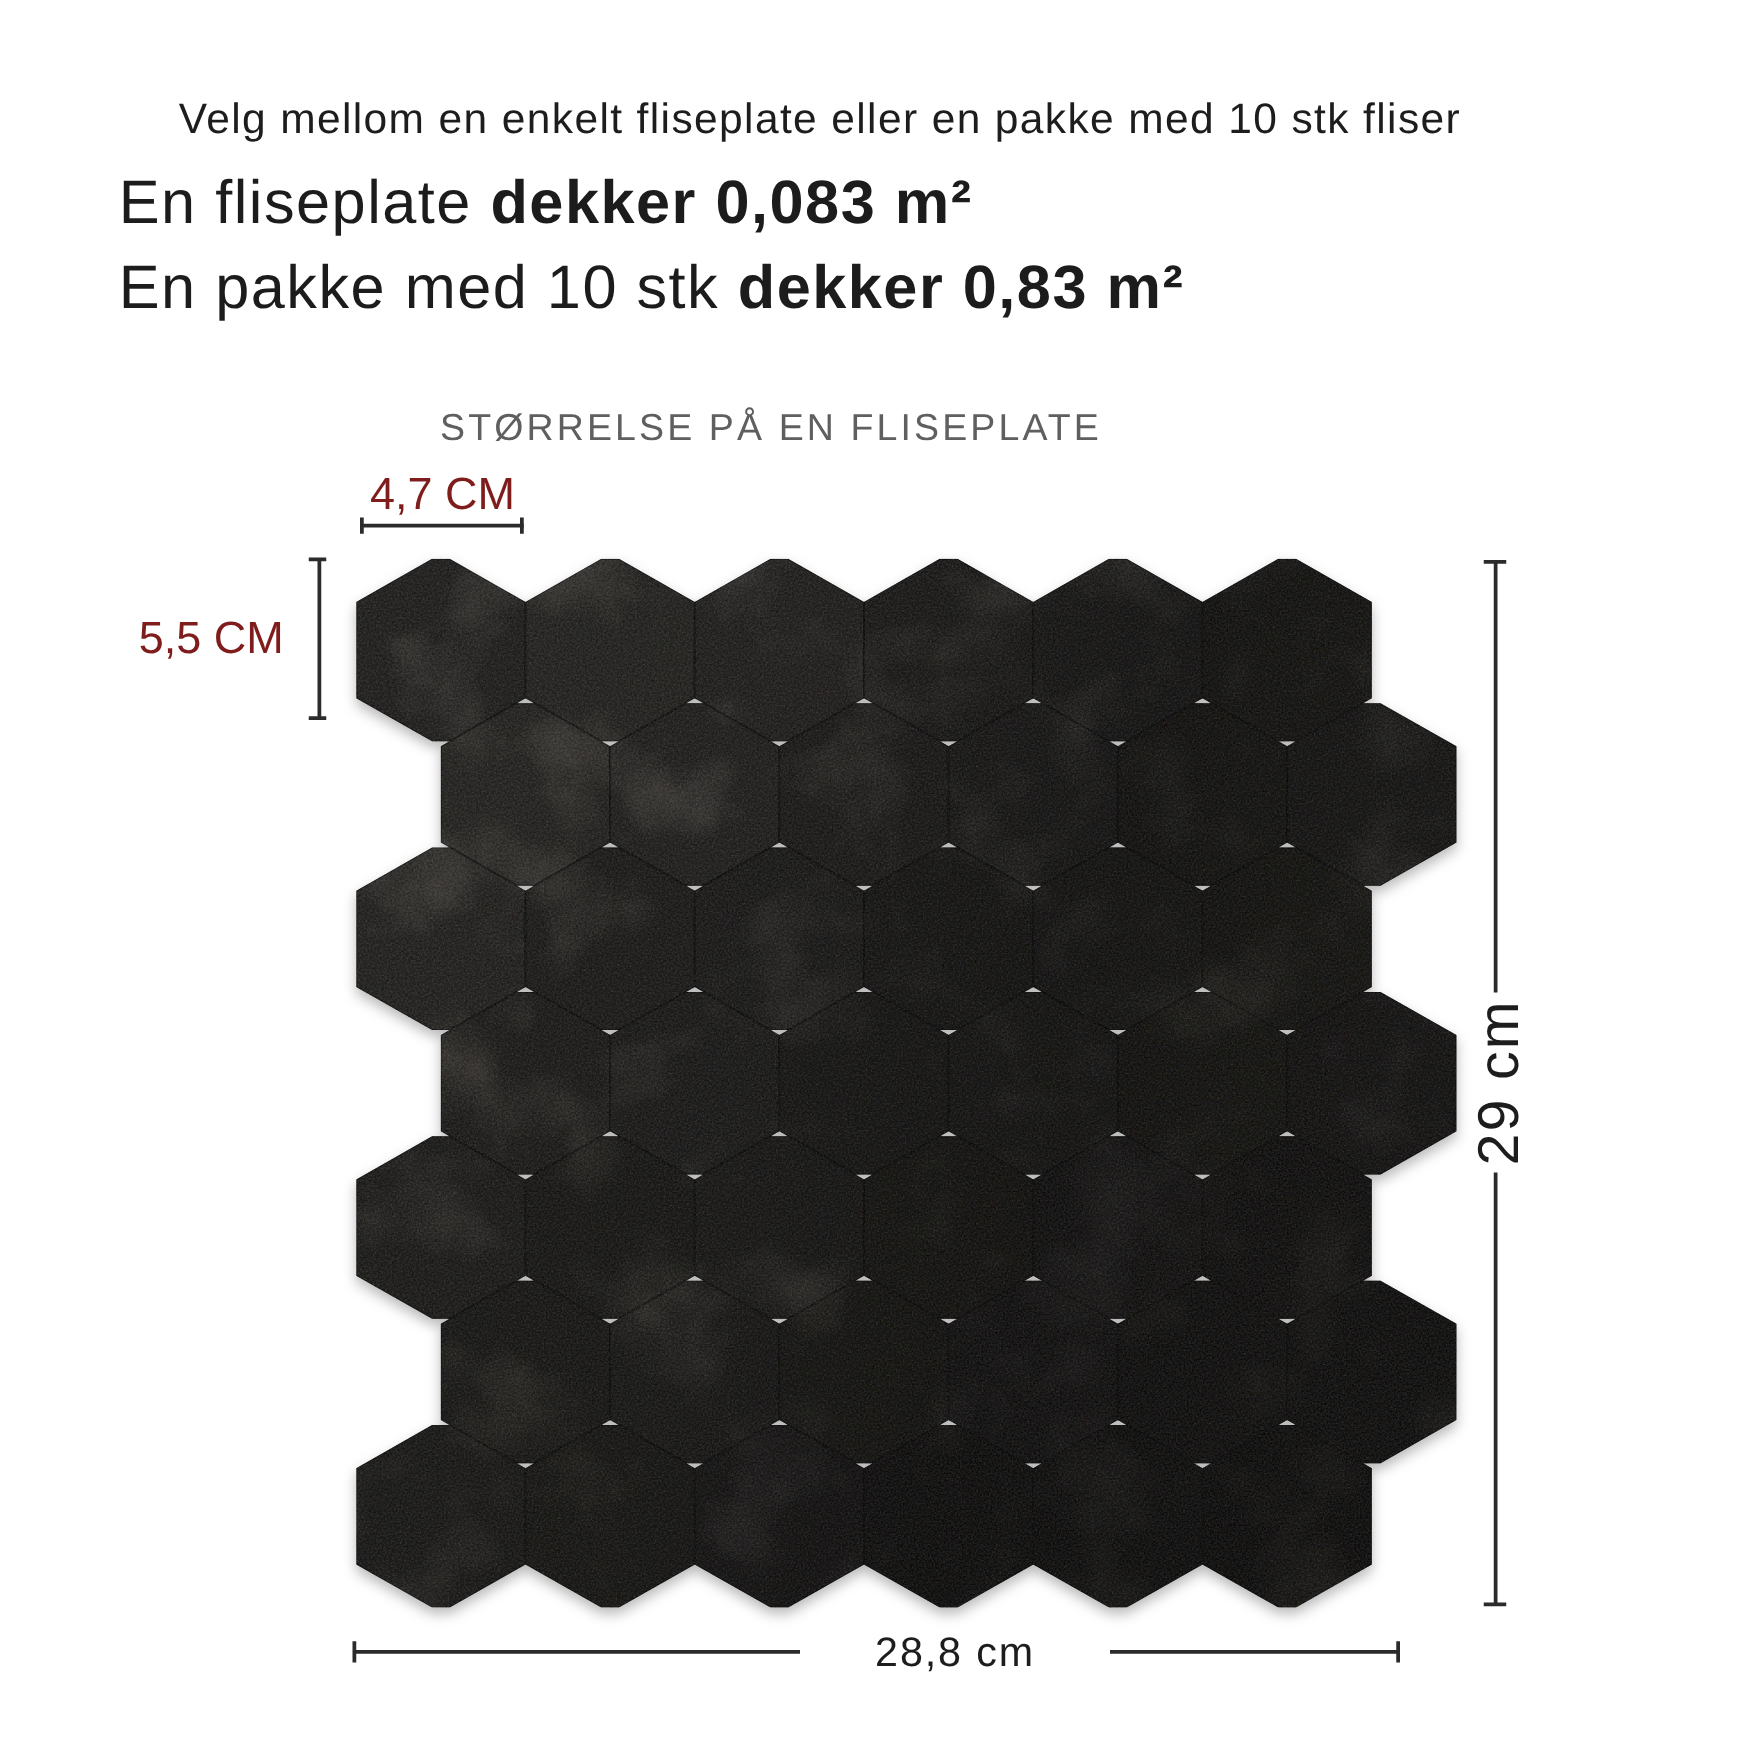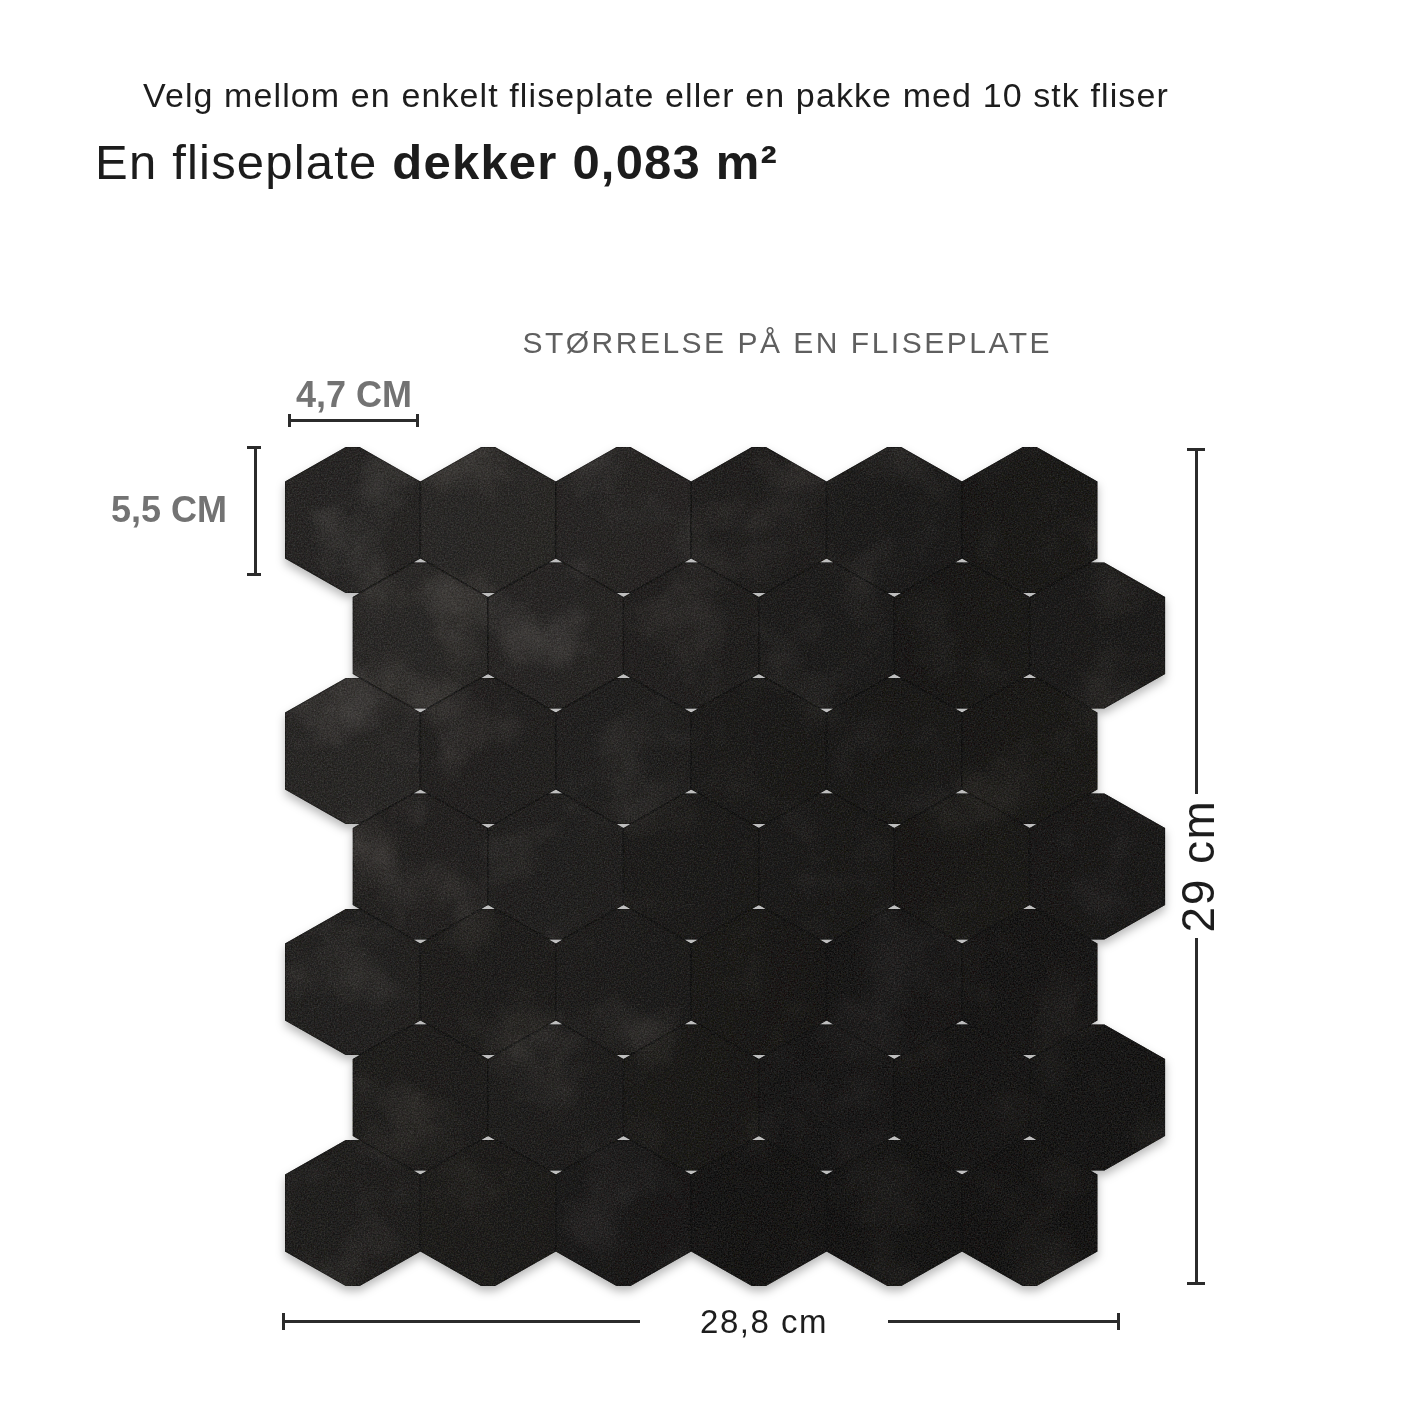--- a/index.html
+++ b/index.html
@@ -18,26 +18,26 @@
     color:#1d1d1d;white-space:nowrap;margin-left:48px;
   }
   .bigline{
     left:95px;
     font-size:49px;letter-spacing:1.2px;
     color:#1c1c1c;white-space:nowrap;
   }
   .bigline .bold{font-weight:700;text-align:center;}
   .diagram-title{
     left:352px;top:326px;width:700px;
-    text-align:right;
+    text-align:left;
     font-size:30px;letter-spacing:2.5px;
     color:#5f5f5f;white-space:nowrap;
   }
   .dim-label{
-    font-size:36px;font-weight:700;color:#737373;white-space:nowrap;
+    font-size:36px;font-weight:400;color:#7f1d1d;white-space:nowrap;
   }
   .dim-label-w{left:296px;top:374px;}
   .dim-label-h{left:111px;top:489px;width:132px;}
   .mline{background:#2b2b2b;}
   .rot-label{
     font-size:46px;letter-spacing:1.5px;color:#1d1d1d;white-space:nowrap;
     transform:translate(-50%,-50%) rotate(-90deg);
   }
   .bottom-label{
     font-size:33px;letter-spacing:1.5px;color:#1d1d1d;white-space:nowrap;
@@ -49,20 +49,23 @@
 <body>
 
 <div class="canvas">
 
   <div class="abs intro">Velg mellom en enkelt fliseplate eller en pakke med 10 stk fliser</div>
 
   <div class="abs bigline" style="top:134px;">
     <span>En fliseplate </span><span class="bold">dekker 0,083 m²</span>
   </div>
 
+  <div class="abs bigline" style="top:202px;">
+    <span>En pakke med 10 stk </span><span class="bold">dekker 0,83 m²</span>
+  </div>
 
   <div class="abs diagram-title">STØRRELSE PÅ EN FLISEPLATE</div>
 
   <svg id="tile-sheet-svg" width="1406" height="1406" viewBox="0 0 1406 1406">
       <defs>
         <clipPath id="sheetClip">
           <path d="M 345.7,447 L 359.7,447 L 420.4,481.5 L 420.4,558.5 L 359.7,593 L 345.7,593 L 285,558.5 L 285,481.5 Z"></path>
           <path d="M 481.09999999999997,447 L 495.09999999999997,447 L 555.8,481.5 L 555.8,558.5 L 495.09999999999997,593 L 481.09999999999997,593 L 420.4,558.5 L 420.4,481.5 Z"></path>
           <path d="M 616.5,447 L 630.5,447 L 691.1999999999999,481.5 L 691.1999999999999,558.5 L 630.5,593 L 616.5,593 L 555.8,558.5 L 555.8,481.5 Z"></path>
           <path d="M 751.9000000000001,447 L 765.9000000000001,447 L 826.6,481.5 L 826.6,558.5 L 765.9000000000001,593 L 751.9000000000001,593 L 691.2,558.5 L 691.2,481.5 Z"></path>

